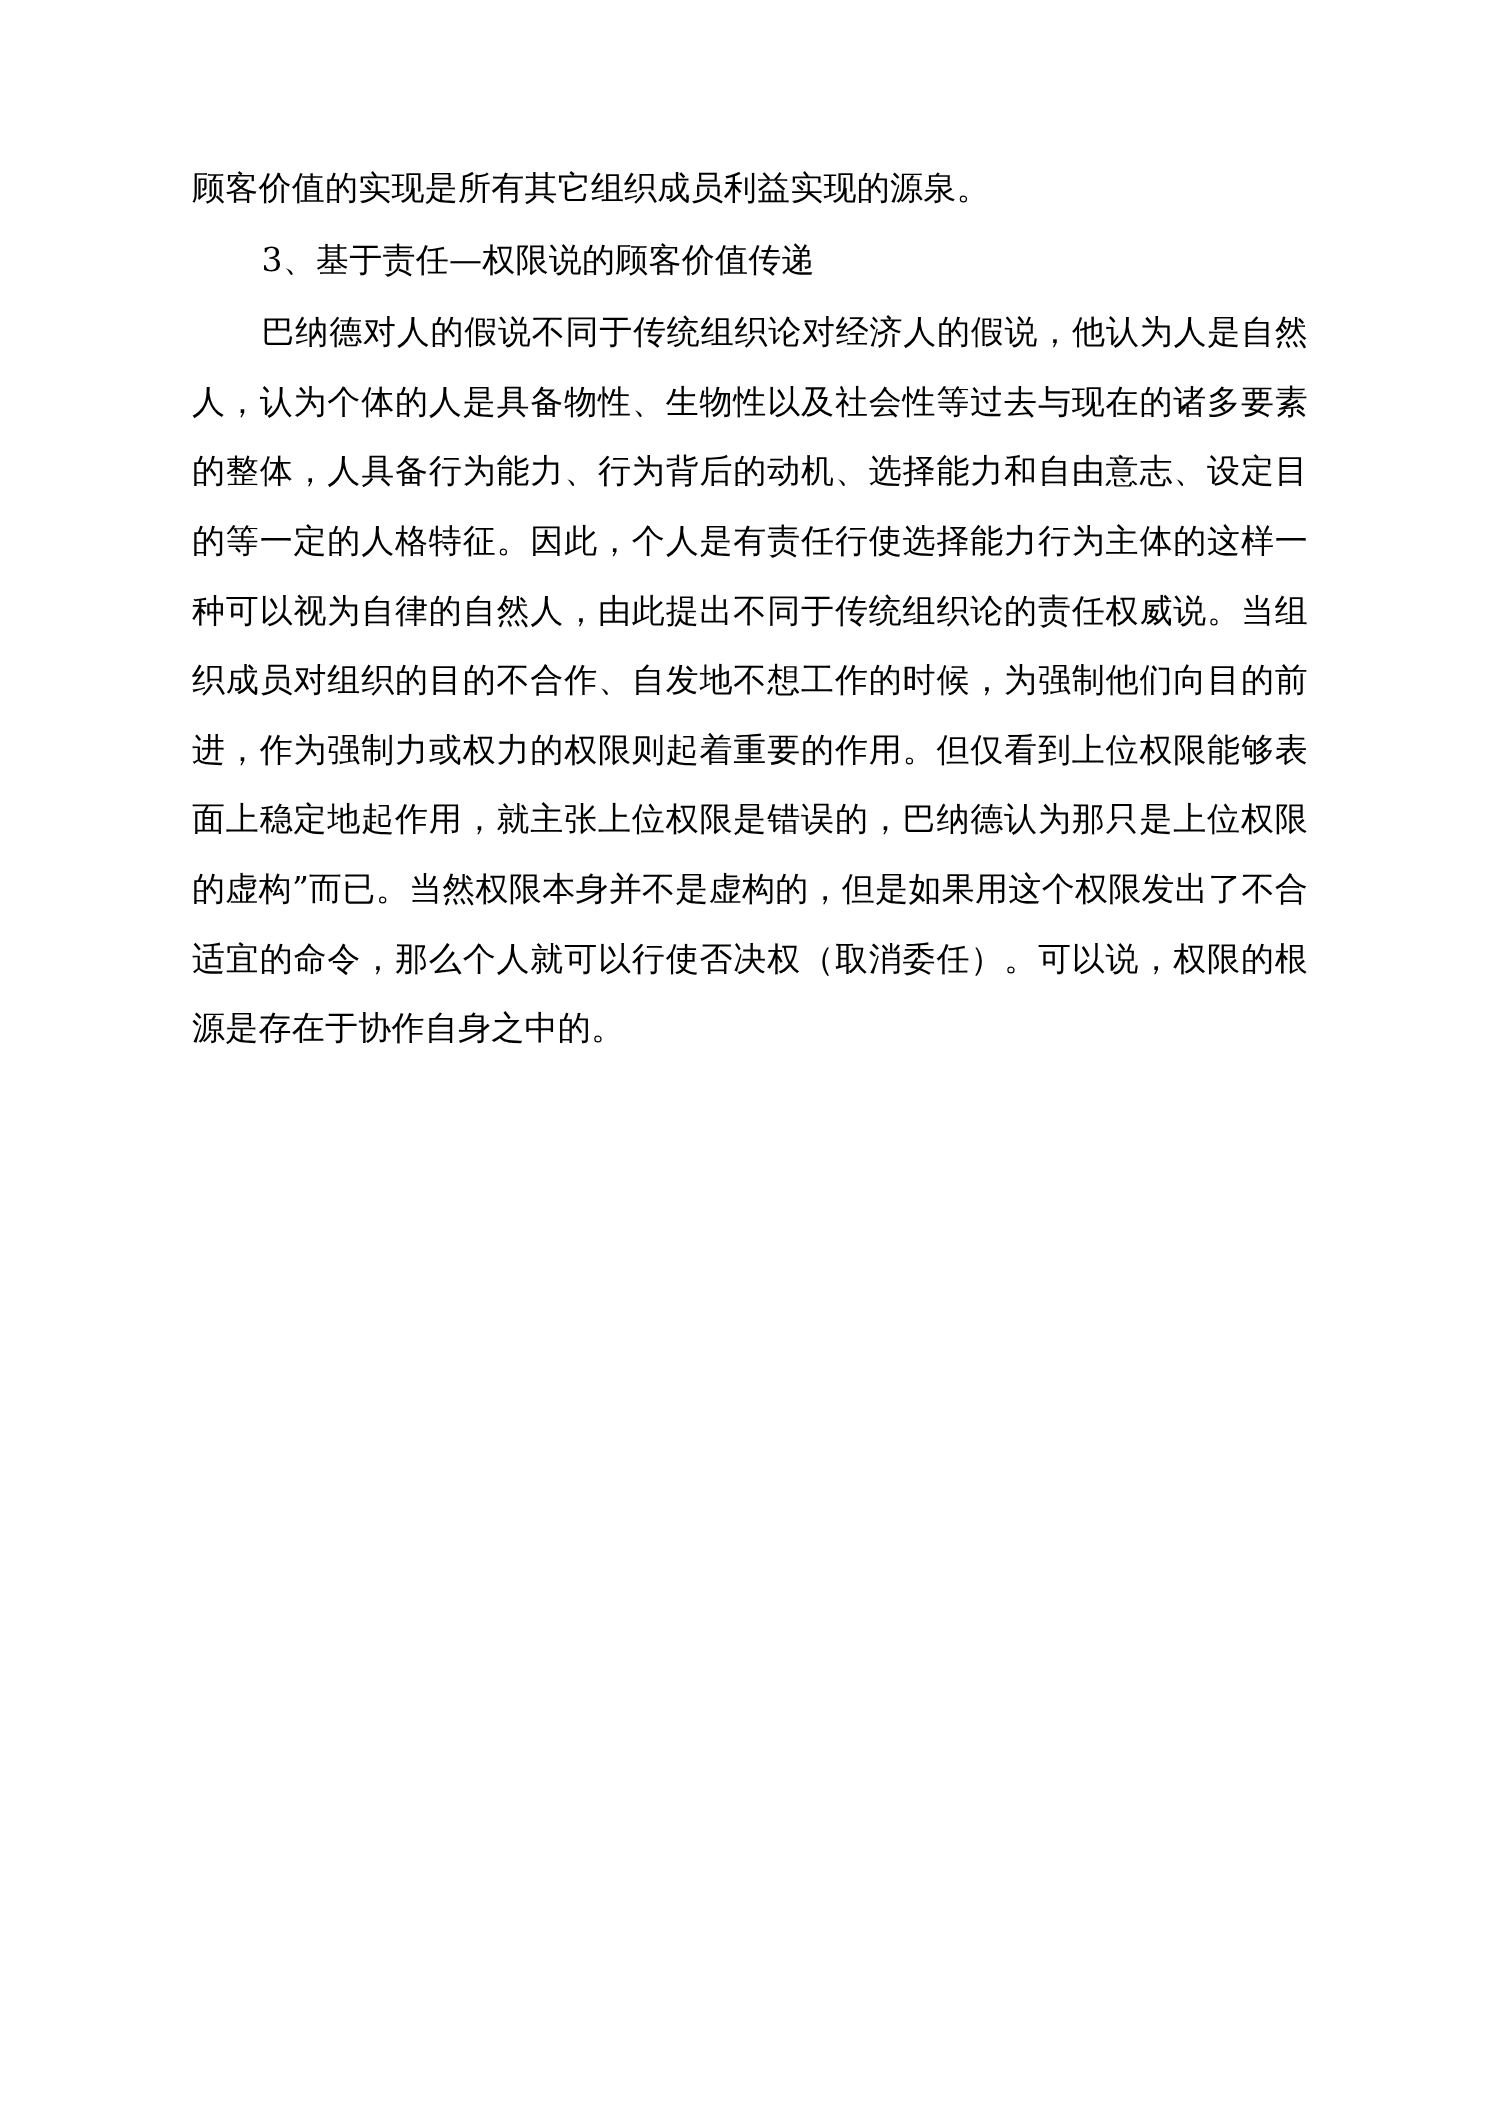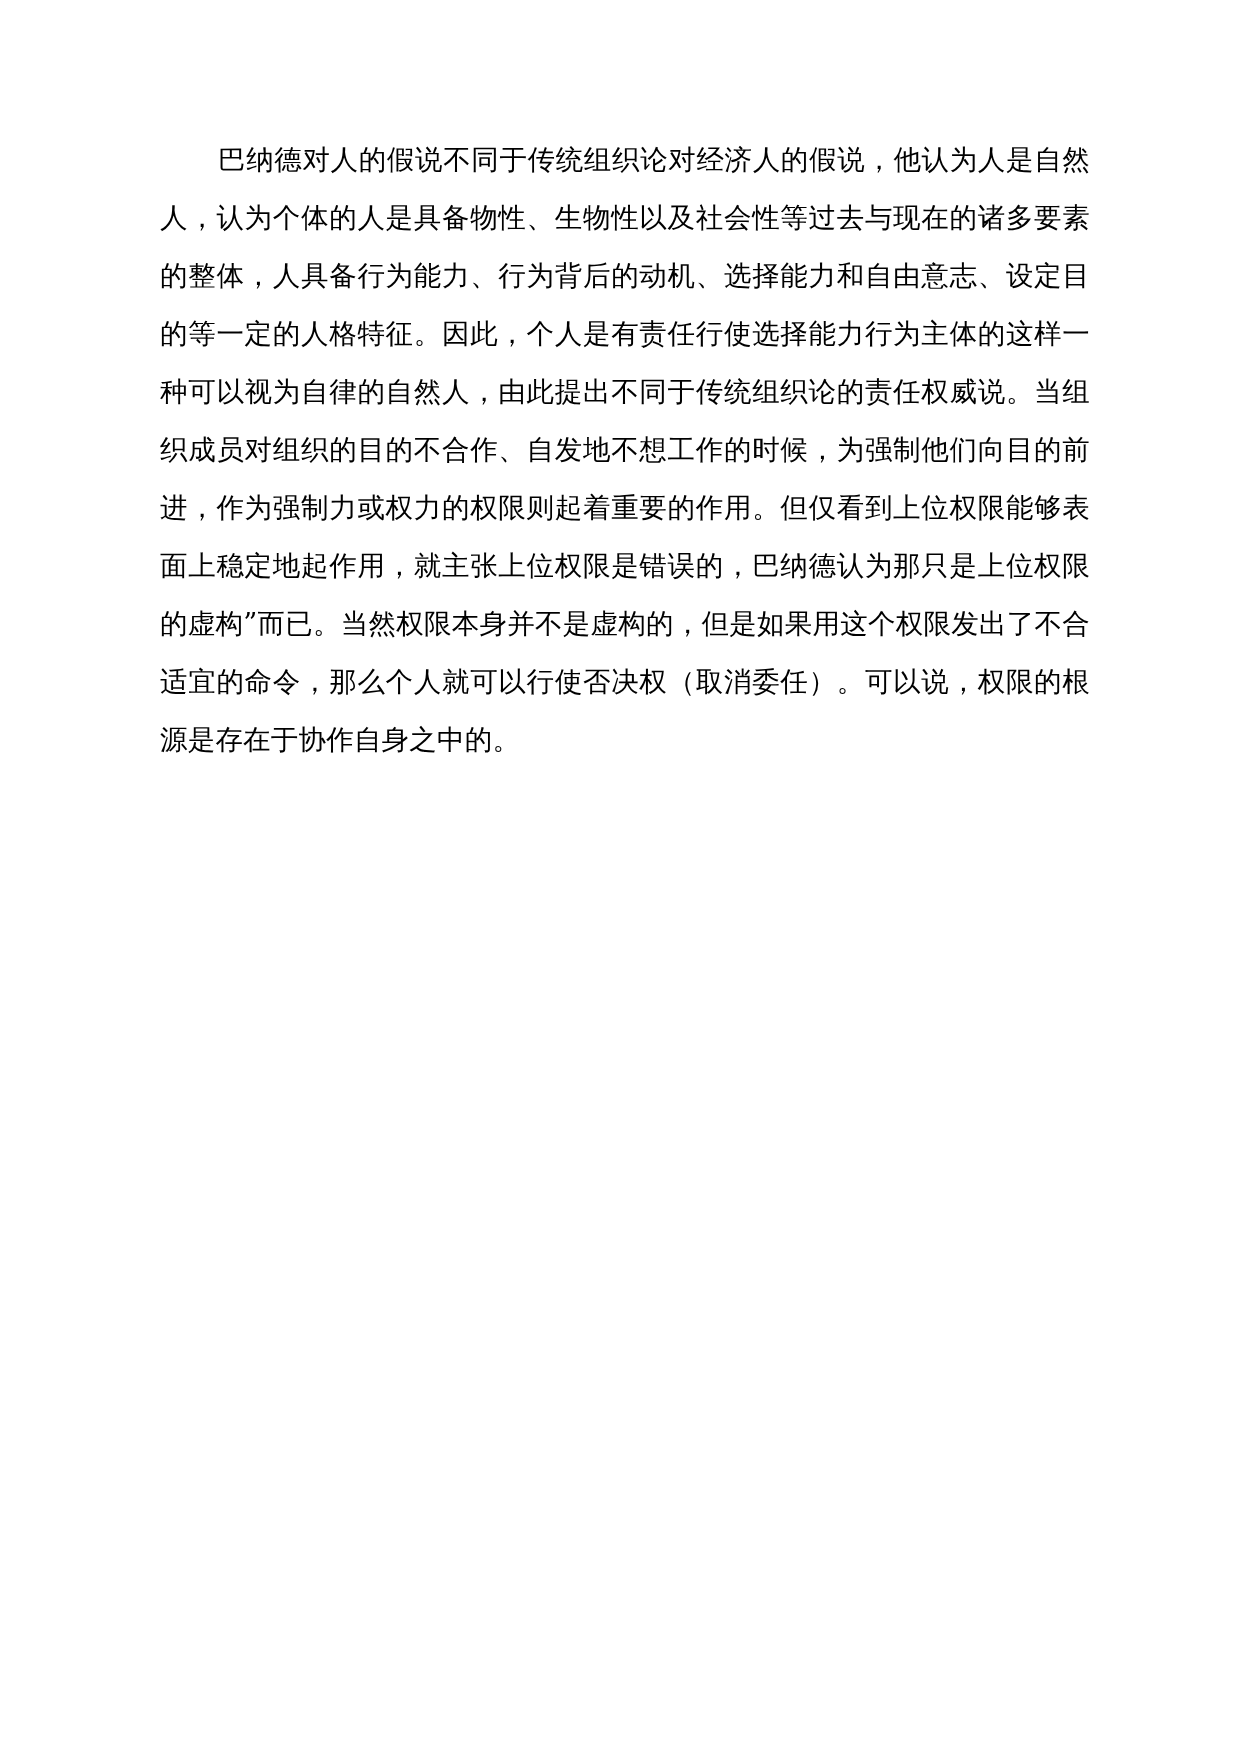--- a/index.html
+++ b/index.html
@@ -37,15 +37,17 @@
   }
   .gap-small {
     margin-top: 2px;
   }
 </style>
 </head>
 <body>
 
 <div class="page">
   <div class="content">
+    <p class="para">顾客价值的实现是所有其它组织成员利益实现的源泉。</p>
+    <p class="para indent gap-small">3、基于责任—权限说的顾客价值传递</p>
     <p class="para indent gap-small">巴纳德对人的假说不同于传统组织论对经济人的假说，他认为人是自然人，认为个体的人是具备物性、生物性以及社会性等过去与现在的诸多要素的整体，人具备行为能力、行为背后的动机、选择能力和自由意志、设定目的等一定的人格特征。因此，个人是有责任行使选择能力行为主体的这样一种可以视为自律的自然人，由此提出不同于传统组织论的责任权威说。当组织成员对组织的目的不合作、自发地不想工作的时候，为强制他们向目的前进，作为强制力或权力的权限则起着重要的作用。但仅看到上位权限能够表面上稳定地起作用，就主张上位权限是错误的，巴纳德认为那只是上位权限的虚构”而已。当然权限本身并不是虚构的，但是如果用这个权限发出了不合适宜的命令，那么个人就可以行使否决权（取消委任）。可以说，权限的根源是存在于协作自身之中的。</p>
   </div>
 </div>
 
 </body></html>

